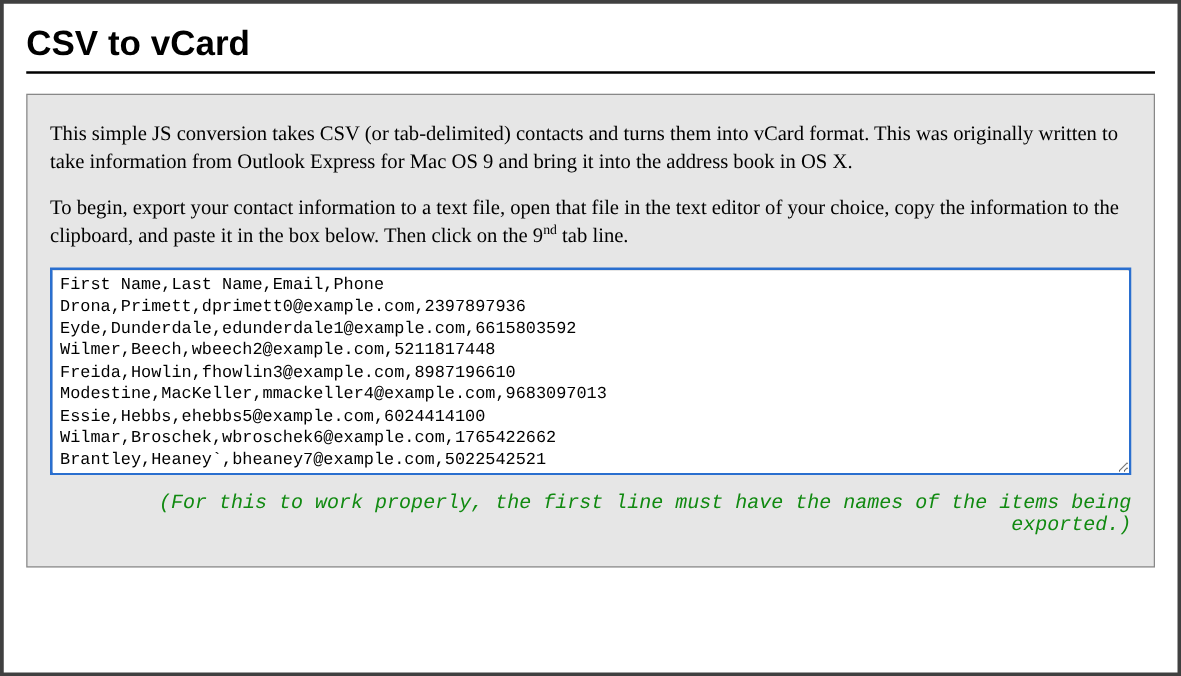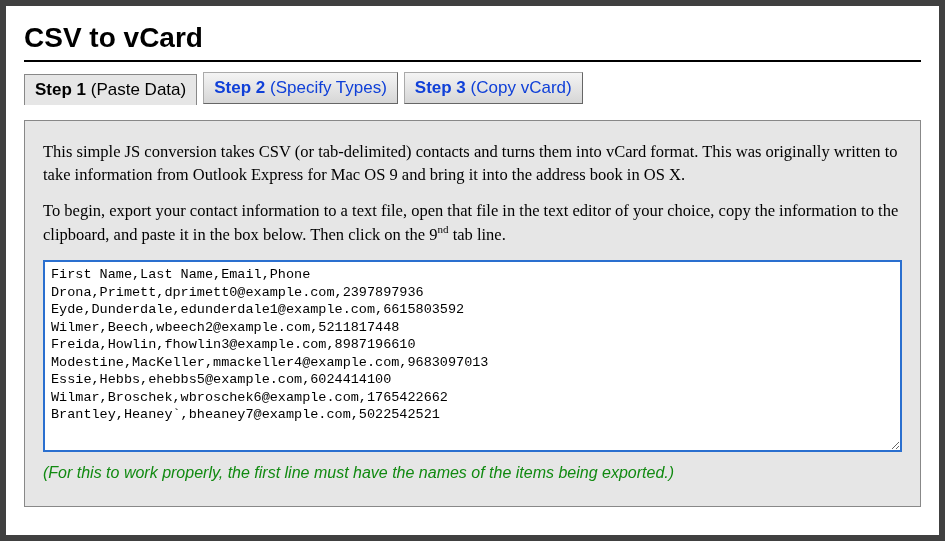--- a/index.html
+++ b/index.html
@@ -5,21 +5,21 @@
   * { box-sizing: border-box; }
   body {
     margin: 0;
     padding: 0;
     font-family: Verdana, Geneva, sans-serif;
     background: #fff;
     width: 945px;
     height: 541px;
   }
   .outer {
-    border: 6px solid #404040;
+    border: 3px solid #404040;
     width: 945px;
     height: 541px;
     padding: 10px 18px 18px 18px;
   }
   h1 {
     font-size: 28px;
     margin: 6px 0 6px 0;
     font-weight: bold;
     font-family: Verdana, Geneva, sans-serif;
   }
@@ -72,60 +72,47 @@
   .panel p {
     font-family: Georgia, 'Times New Roman', serif;
     font-size: 16.5px;
     color: #000;
     margin: 0 0 14px 0;
     line-height: 1.35;
   }
   .sup { font-size: 11px; vertical-align: super; }
   textarea {
     width: 100%;
-    height: 192px;
+    height: 166px;
     border: 2px solid #2a6fcf;
     background: #fff;
     font-family: "Courier New", monospace;
     font-size: 13.5px;
     padding: 4px 6px;
     line-height: 1.3;
     color: #000;
     resize: both;
     overflow-y: scroll;
   }
   .hint {
-    font-family: Liberation Sans, sans-serif;
+    font-family: Liberation Mono, monospace;
     font-style: italic;
     color: #118a11;
     font-size: 16px;
     margin: 8px 0 0 0;
+    text-align: right;
   }
 </style>
 </head>
 <body>
 
 <div class="outer">
   <h1>CSV to vCard</h1>
   <div class="rule"></div>
 
-  <div class="tabbar">
-    <div class="tab active">
-      <span class="step-label">Step 1</span>
-      <span class="step-desc">(Paste Data)</span>
-    </div>
-    <div class="tab inactive">
-      <span class="step-label">Step 2</span>
-      <span class="step-desc">(Specify Types)</span>
-    </div>
-    <div class="tab inactive">
-      <span class="step-label">Step 3</span>
-      <span class="step-desc">(Copy vCard)</span>
-    </div>
-  </div>
 
   <div class="panel">
     <p>This simple JS conversion takes CSV (or tab-delimited) contacts and turns them into vCard format. This was originally written to take information from Outlook Express for Mac OS 9 and bring it into the address book in OS X.</p>
     <p><span>To begin, export your contact information to a text file, open that file in the text editor of your choice, copy the information to the clipboard, and paste it in the box below. Then click on the 9</span><span class="sup">nd</span><span> tab line.</span></p>
     <textarea spellcheck="true" style="">First Name,Last Name,Email,Phone
 Drona,Primett,dprimett0@example.com,2397897936
 Eyde,Dunderdale,edunderdale1@example.com,6615803592
 Wilmer,Beech,wbeech2@example.com,5211817448
 Freida,Howlin,fhowlin3@example.com,8987196610
 Modestine,MacKeller,mmackeller4@example.com,9683097013

